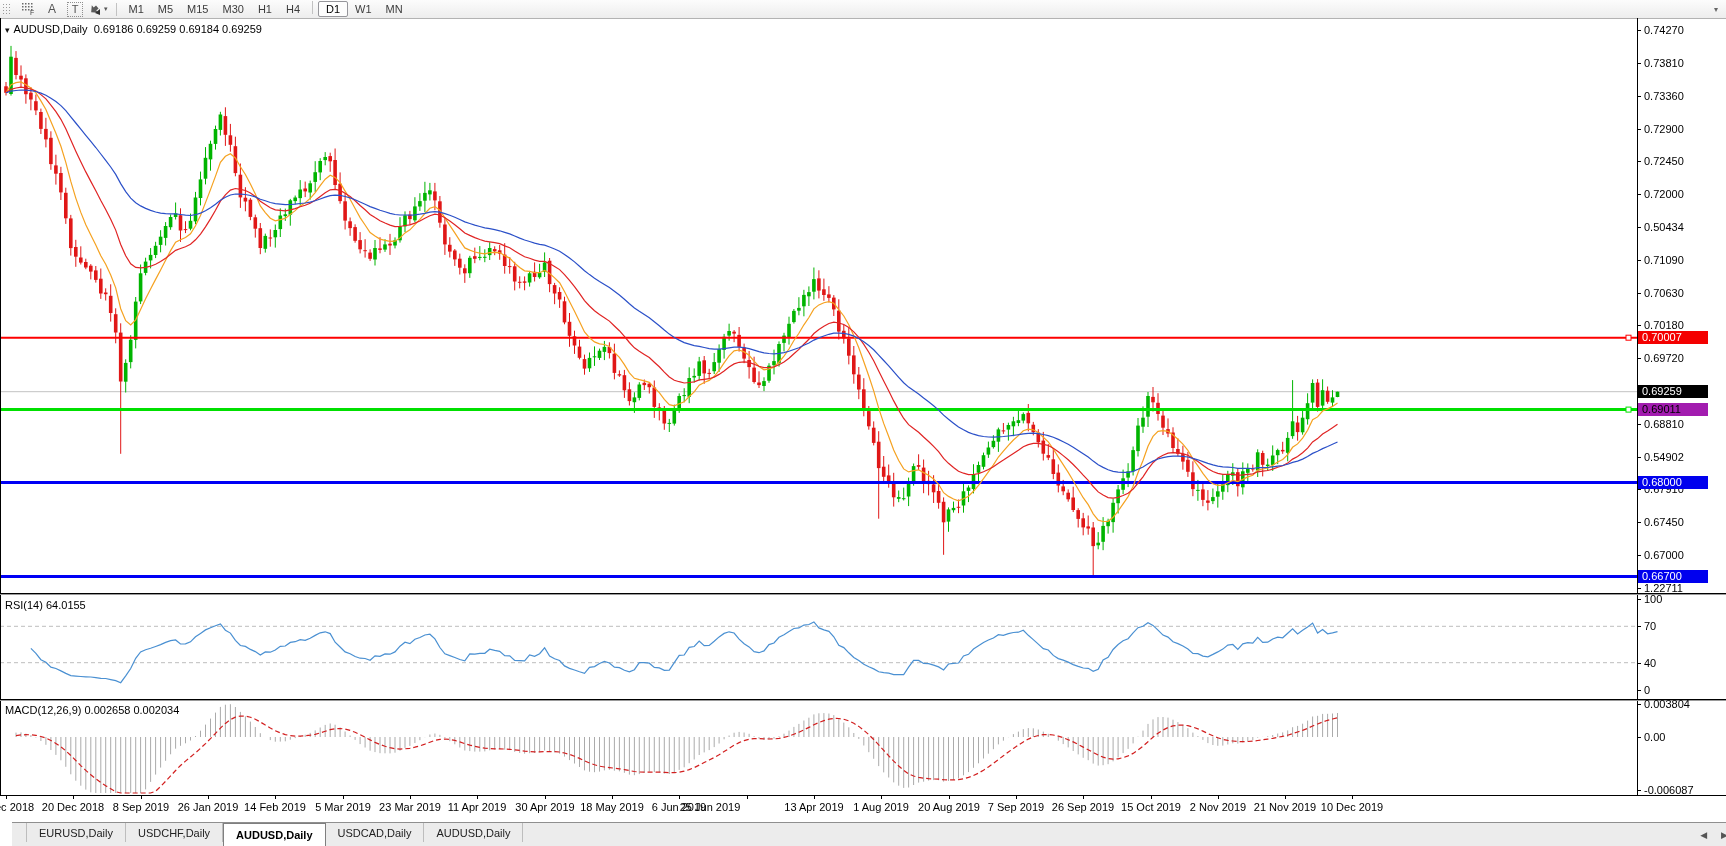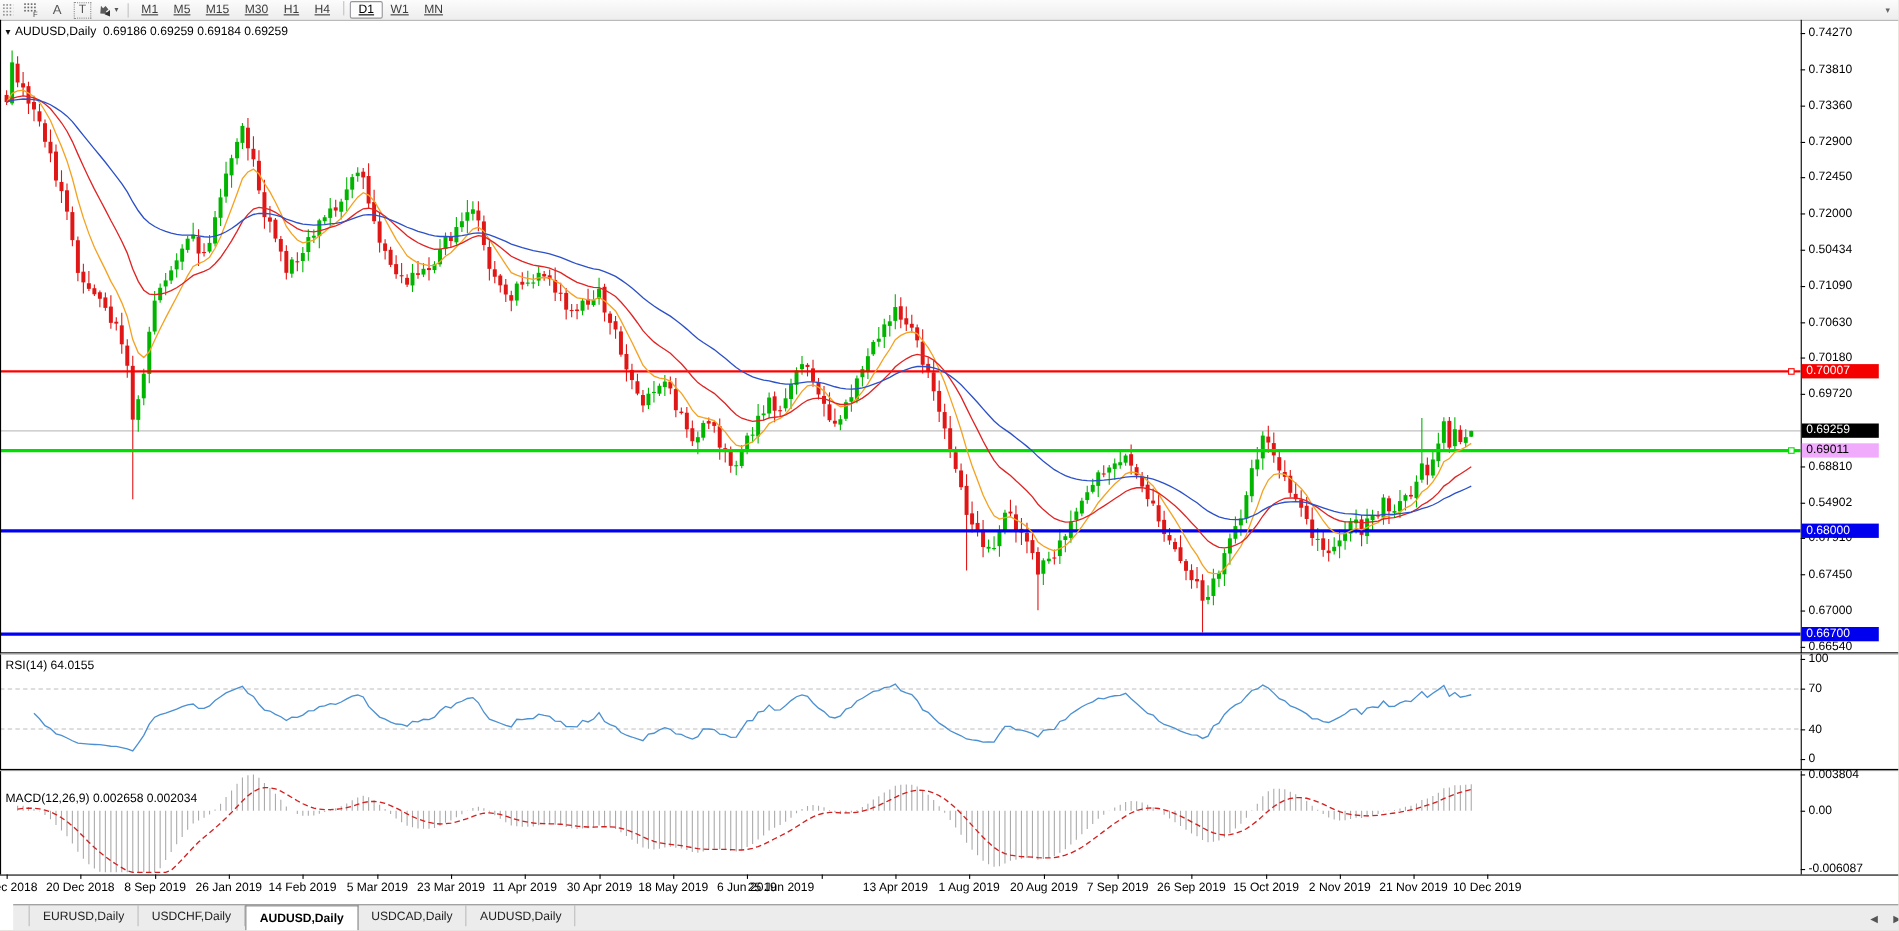--- a/index.html
+++ b/index.html
@@ -10,21 +10,21 @@
            background:linear-gradient(#fcfcfc,#ededed);border-bottom:1px solid #b3b3b3;
            display:flex;align-items:center;}
   .drag-dots{width:10px;height:12px;margin:0 4px 0 2px;
              background-image:radial-gradient(#9a9a9a 0.8px,transparent 1px);
              background-size:3px 3px;}
   .ticon{height:16px;min-width:18px;display:flex;align-items:center;justify-content:center;
          color:#4a4a4a;margin:0 3px;font-size:11px;}
   .ticon svg{display:block}
   .caret{font-size:7px;color:#555;margin-left:1px;}
   .vsep{width:1px;height:13px;background:#c2c2c2;margin:0 5px;}
-  .tfbtn{height:16px;padding:0 7px;display:flex;align-items:center;font-size:11px;color:#3c3c3c;text-decoration:underline;}
+  .tfbtn{height:16px;padding:0 7px;display:flex;align-items:center;font-size:11px;color:#3c3c3c;}
   .tfbtn.active{background:#fdfdfd;border:1px solid #96969b;border-radius:2px;height:14px;color:#000;}
   .overflow-caret{position:absolute;right:8px;top:5px;font-size:8px;color:#666;}
   
   .panel-svg{position:absolute;left:0;}
   .chart-title{position:absolute;left:5px;top:23px;white-space:pre;color:#000;}
   .chart-title .tri{font-size:9px;margin-right:4px;color:#111;}
   .ind-label{position:absolute;left:5px;white-space:pre;color:#000;}
   .border-v{position:absolute;width:1px;background:#000;}
   .sep-h{position:absolute;left:0;width:1726px;height:1px;background:#000;}
   .sep-h2{position:absolute;left:0;width:1726px;height:1px;background:#9a9a9a;}
@@ -923,21 +923,21 @@
   <div class="border-v" style="left:1637px;top:18px;height:777px"></div>
   <div class="sep-h" style="top:593px"></div>
   <div class="sep-h2" style="top:594px"></div>
   <div class="sep-h" style="top:699px"></div>
   <div class="sep-h2" style="top:700px"></div>
   <div class="sep-h" style="top:795px"></div>
 
   <div class="chart-title"><span class="tri">▾</span><span>AUDUSD,Daily</span>  <span>0.69186</span> <span>0.69259</span> <span>0.69184</span> <span>0.69259</span></div>
 
   <div class="ind-label" style="top:599px"><span>RSI(14)</span> <span>64.0155</span></div>
-  <div class="ind-label" style="top:720px"><span>MACD(12,26,9)</span> <span>0.002658 0.002034</span></div>
+  <div class="ind-label" style="top:704px"><span>MACD(12,26,9)</span> <span>0.002658 0.002034</span></div>
 
   <div id="axis-layer">
       <div class="tick" style="top:30px"></div>
       <div class="ticklabel" style="top:24px">0.74270</div>
       <div class="tick" style="top:63px"></div>
       <div class="ticklabel" style="top:57px">0.73810</div>
       <div class="tick" style="top:96px"></div>
       <div class="ticklabel" style="top:90px">0.73360</div>
       <div class="tick" style="top:129px"></div>
       <div class="ticklabel" style="top:123px">0.72900</div>
@@ -959,38 +959,38 @@
       <div class="ticklabel" style="top:418px">0.68810</div>
       <div class="tick" style="top:457px"></div>
       <div class="ticklabel" style="top:451px">0.54902</div>
       <div class="tick" style="top:489px"></div>
       <div class="ticklabel" style="top:483px">0.67910</div>
       <div class="tick" style="top:522px"></div>
       <div class="ticklabel" style="top:516px">0.67450</div>
       <div class="tick" style="top:555px"></div>
       <div class="ticklabel" style="top:549px">0.67000</div>
       <div class="tick" style="top:588px"></div>
-      <div class="ticklabel" style="top:582px">0.66540</div>
+      <div class="ticklabel" style="top:582px">1.22711</div>
       <div class="tick" style="top:599px"></div>
       <div class="ticklabel" style="top:593px">100</div>
       <div class="tick" style="top:626px"></div>
       <div class="ticklabel" style="top:620px">70</div>
       <div class="tick" style="top:663px"></div>
       <div class="ticklabel" style="top:657px">40</div>
       <div class="tick" style="top:690px"></div>
       <div class="ticklabel" style="top:684px">0</div>
       <div class="tick" style="top:704px"></div>
       <div class="ticklabel" style="top:698px">0.003804</div>
       <div class="tick" style="top:737px"></div>
       <div class="ticklabel" style="top:731px">0.00</div>
       <div class="tick" style="top:790px"></div>
       <div class="ticklabel" style="top:784px">-0.006087</div>
       <div class="badge" style="top:331px;background:#f40000;color:#ffffff">0.70007</div>
       <div class="badge" style="top:385px;background:#000000;color:#ffffff">0.69259</div>
-      <div class="badge" style="top:403px;background:#f0abfc;color:#000000">0.69011</div>
+      <div class="badge" style="top:403px;background:#a21caf;color:#000000">0.69011</div>
       <div class="badge" style="top:476px;background:#0000ee;color:#ffffff">0.68000</div>
       <div class="badge" style="top:570px;background:#0000ee;color:#ffffff">0.66700</div>
     </div>
   <div id="time-layer">
       <div class="date-tick" style="left:6px"></div>
       <div class="date-label" style="left:6px">1 Dec 2018</div>
       <div class="date-tick" style="left:73px"></div>
       <div class="date-label" style="left:73px">20 Dec 2018</div>
       <div class="date-tick" style="left:141px"></div>
       <div class="date-label" style="left:141px">8 Sep 2019</div>

